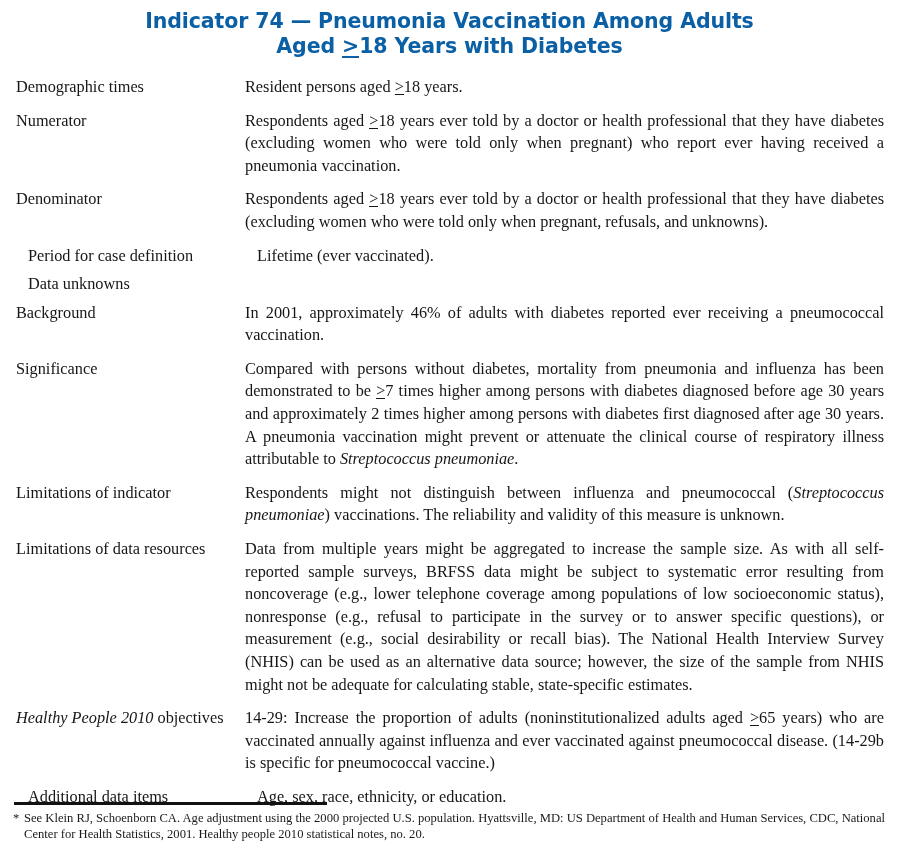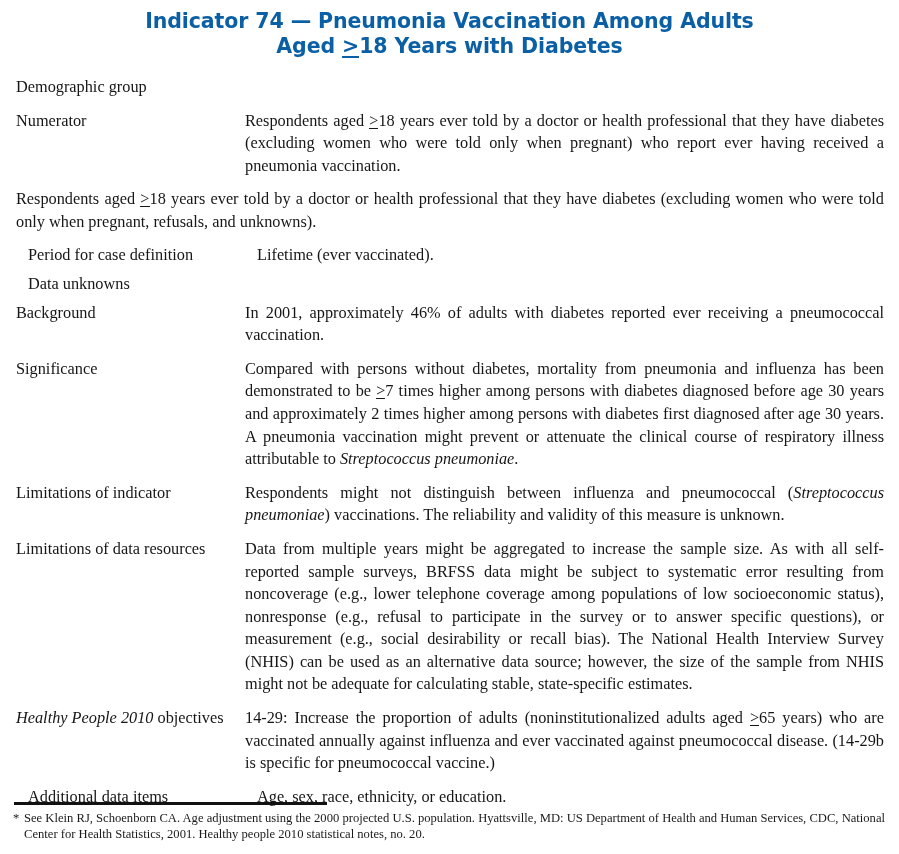--- a/index.html
+++ b/index.html
@@ -122,29 +122,31 @@
 <div class="page">
 
   <div class="title-block">
     <span class="title-line">Indicator 74 — Pneumonia Vaccination Among Adults</span>
     <span class="title-line"><span>Aged </span><span class="ge">&gt;</span><span>18 Years with Diabetes</span></span>
   </div>
 
   <div class="rows">
 
     <div class="row">
-      <div class="row-label">Demographic group</div>
+      <div class="row-label">Demographic times</div>
+      <div class="row-value last-line-flush"><span>Resident persons aged </span><span class="ge-body">&gt;</span><span>18 years.</span></div>
     </div>
 
     <div class="row">
       <div class="row-label">Numerator</div>
       <div class="row-value last-line-flush"><span>Respondents aged </span><span class="ge-body">&gt;</span><span>18 years ever told by a doctor or health professional that they have diabetes (excluding women who were told only when pregnant) who report ever having received a pneumonia vaccination.</span></div>
     </div>
 
     <div class="row">
+      <div class="row-label">Denominator</div>
       <div class="row-value last-line-flush"><span>Respondents aged </span><span class="ge-body">&gt;</span><span>18 years ever told by a doctor or health professional that they have diabetes (excluding women who were told only when pregnant, refusals, and unknowns).</span></div>
     </div>
 
 
     <div class="row tight">
       <div class="row-label">Period for case definition</div>
       <div class="row-value last-line-flush">Lifetime (ever vaccinated).</div>
     </div>
 
     <div class="row tight">

